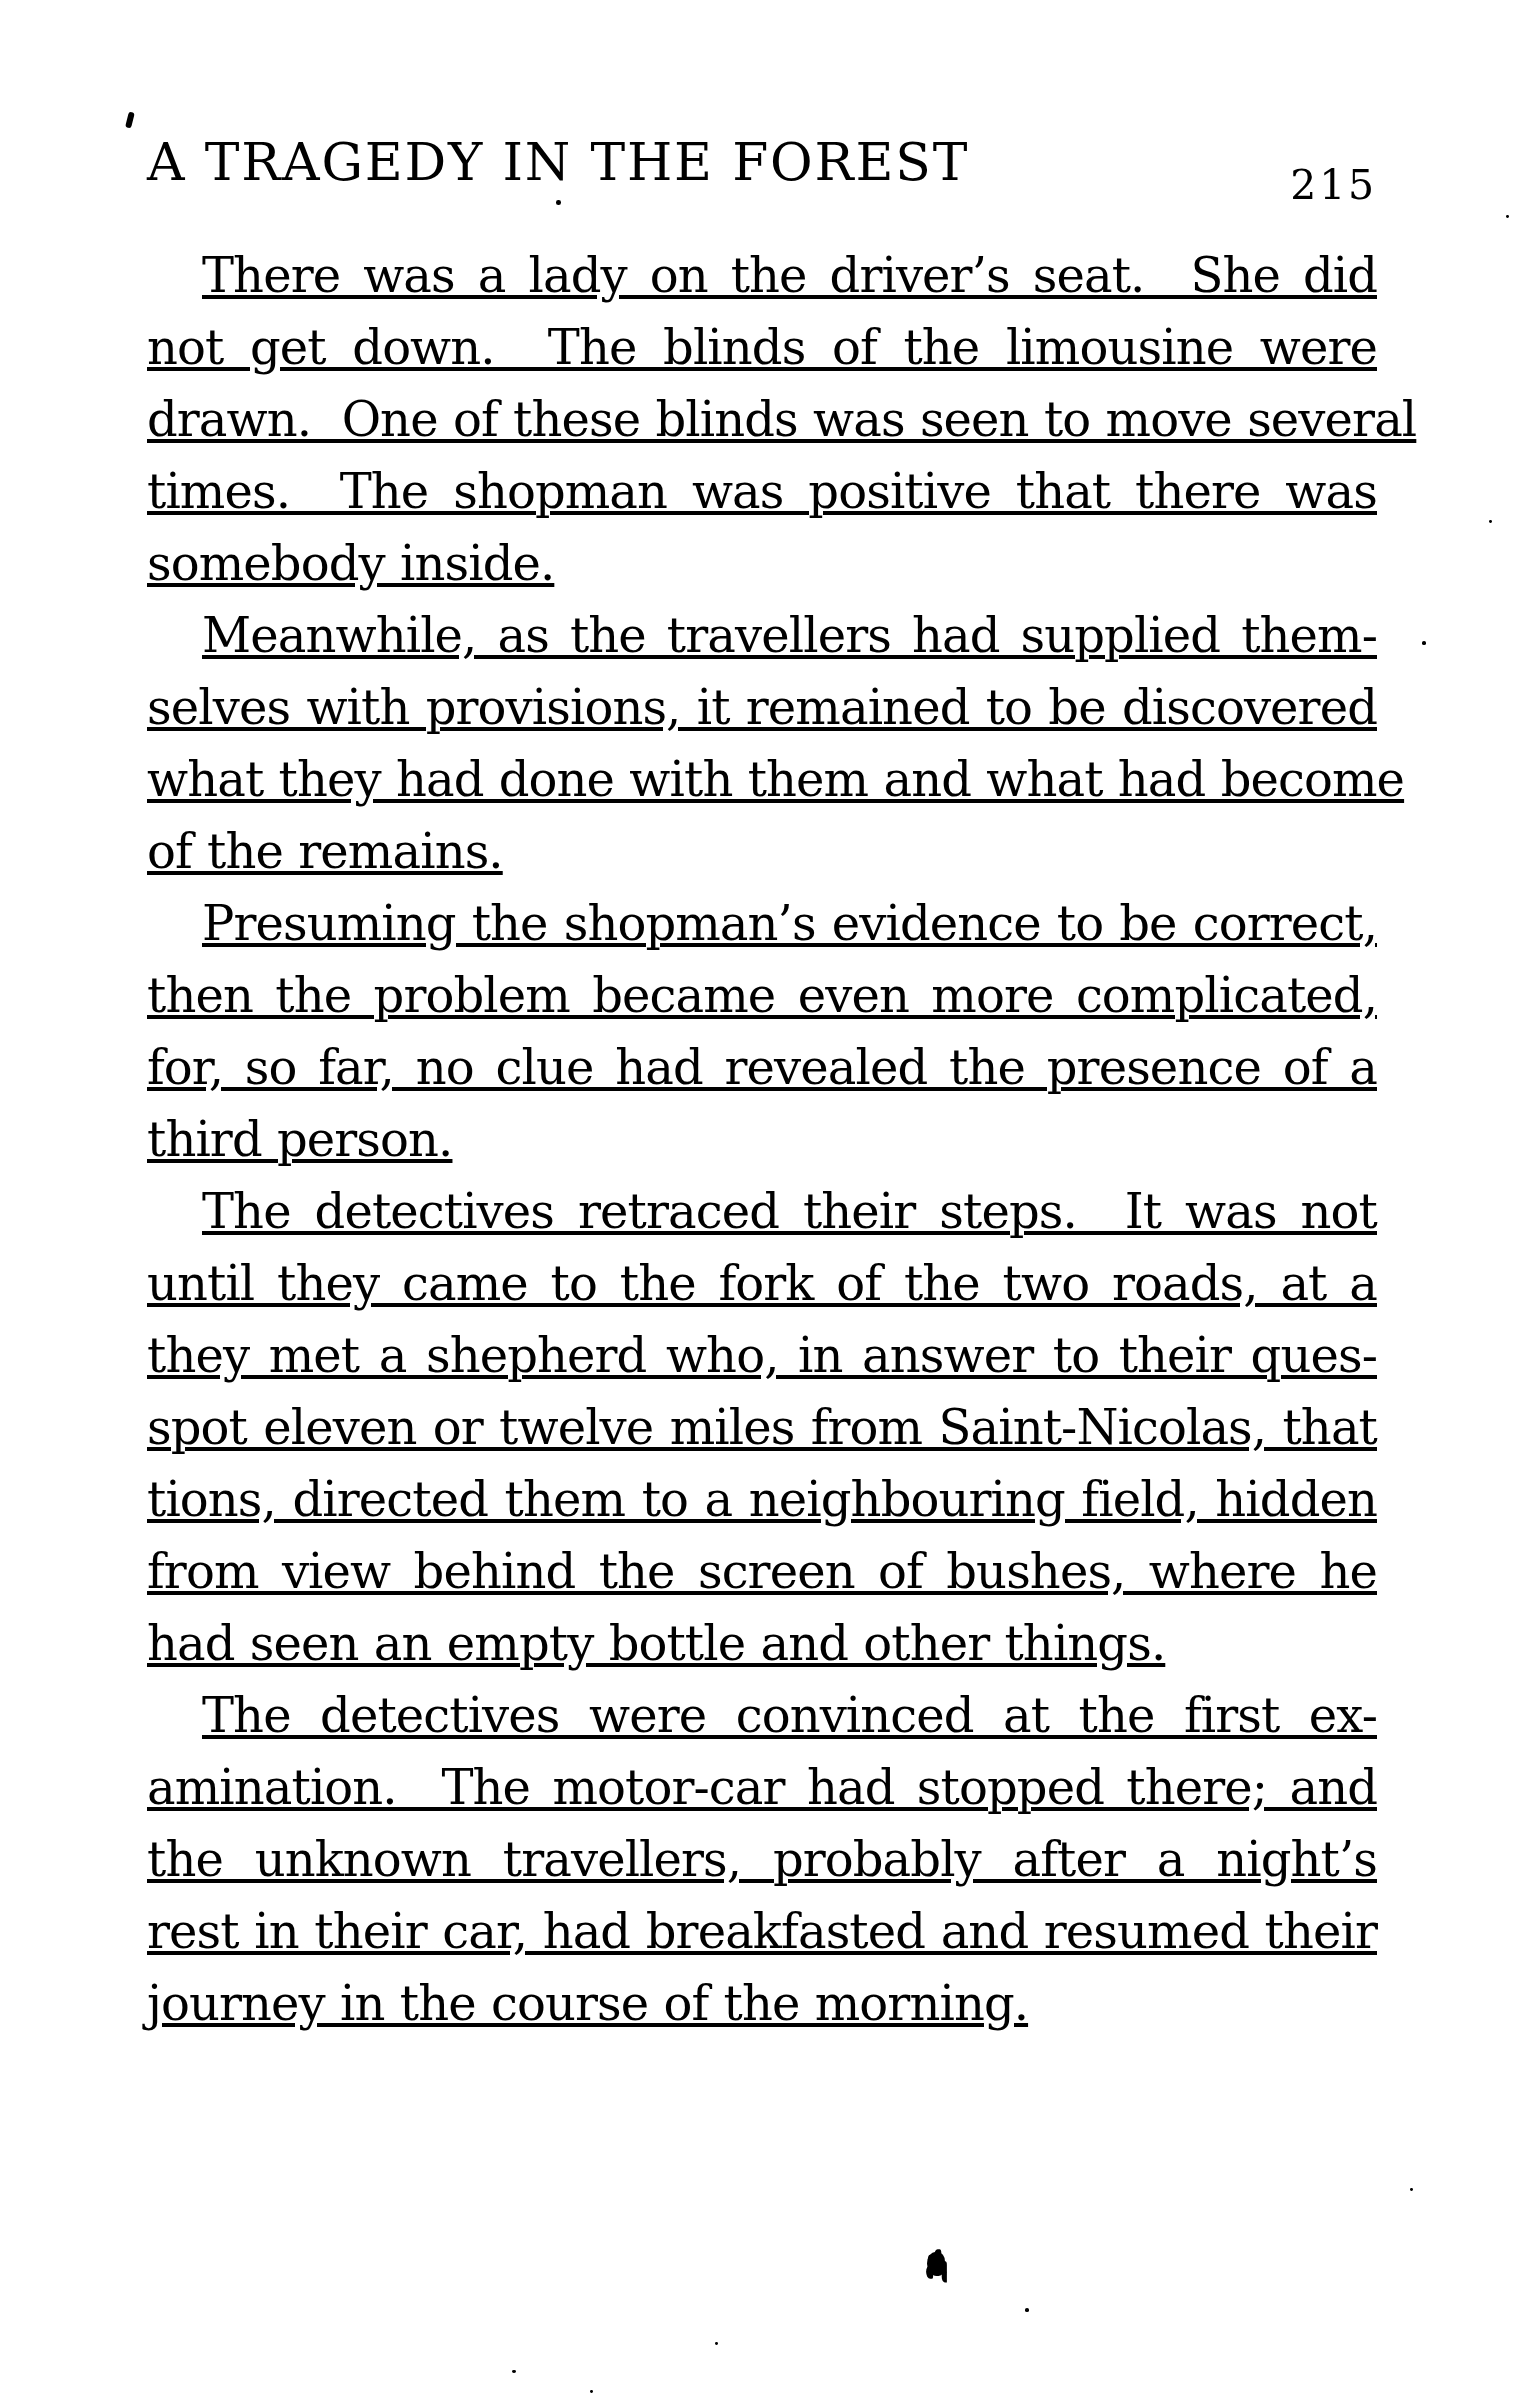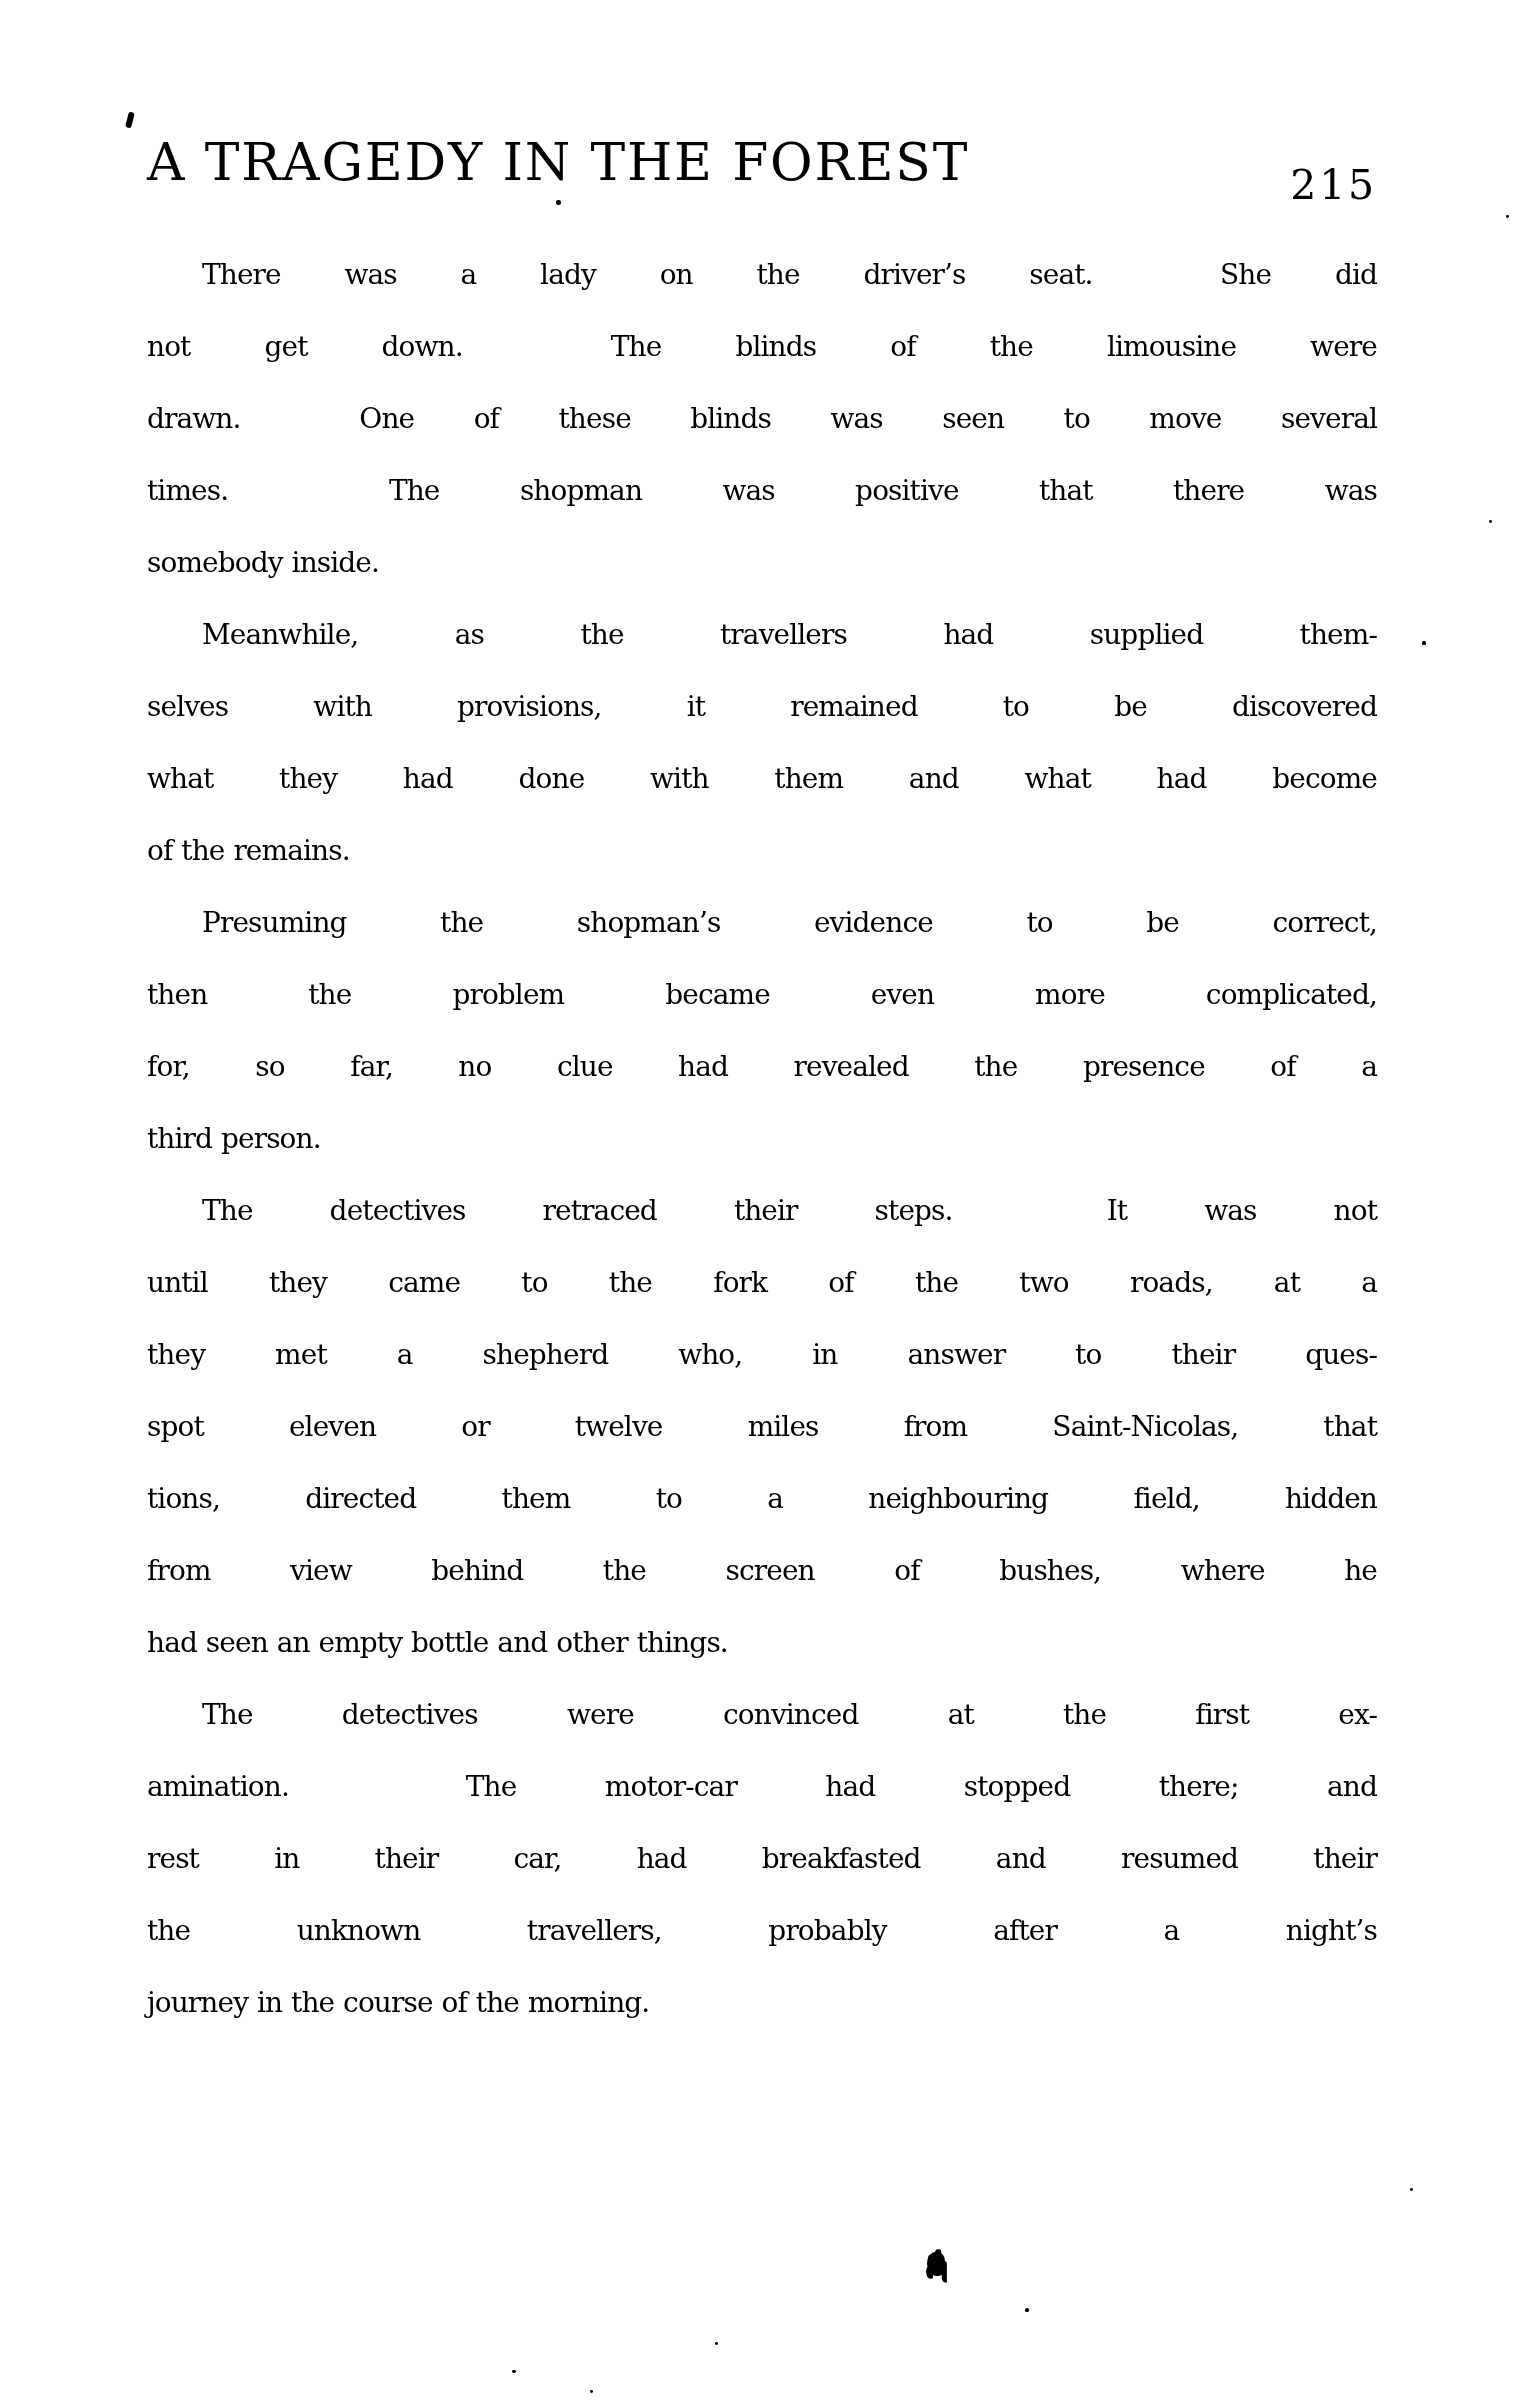--- a/index.html
+++ b/index.html
@@ -24,25 +24,26 @@
     font-size:41px;line-height:41px;
     letter-spacing:2.8px;
     margin-top:12px;
   }
   
   .text-block{
     position:absolute;left:147px;top:239px;width:1230px;
   }
   .line{
     height:72px;line-height:72px;
-    font-size:28px;
+    font-size:48px;
     letter-spacing:-0.9px;
     word-spacing:0.9px;
     white-space:nowrap;
     overflow:visible;
+    text-decoration:underline;
   }
   .j{text-align:justify;text-align-last:justify;}
   .jl{text-align:left;text-align-last:left;}
   .in{padding-left:55px;}
   
   .speck{position:absolute;background:#000;border-radius:50%;}
   .stroke-mark{
     position:absolute;left:127px;top:112px;width:5.5px;height:15.6px;
     background:#000;border-radius:2.8px;transform:rotate(14deg);
   }
@@ -86,22 +87,22 @@
       <div class="line j">until they came to the fork of the two roads, at a</div>
       <div class="line j">they met a shepherd who, in answer to their ques-</div>
       <div class="line j">spot eleven or twelve miles from Saint-Nicolas, that</div>
       <div class="line j">tions, directed them to a neighbouring field, hidden</div>
       <div class="line j">from view behind the screen of bushes, where he</div>
       <div class="line jl">had seen an empty bottle and other things.</div>
     </div>
     <div>
       <div class="line j in">The detectives were convinced at the first ex-</div>
       <div class="line j">amination.&nbsp; The motor-car had stopped there; and</div>
+      <div class="line j">the unknown travellers, probably after a night’s</div>
       <div class="line j">rest in their car, had breakfasted and resumed their</div>
-      <div class="line j">the unknown travellers, probably after a night’s</div>
       <div class="line jl">journey in the course of the morning.</div>
     </div>
   </div>
 
   <div class="stroke-mark"></div>
   <div class="ink-blot"></div>
   <div class="speck" style="left:556px;top:200px;width:4.6px;height:4.6px;"></div>
   <div class="speck" style="left:1422px;top:641px;width:3.7px;height:3.7px;"></div>
   <div class="speck" style="left:1489px;top:520px;width:2.8px;height:2.8px;"></div>
   <div class="speck" style="left:1506px;top:215px;width:2.8px;height:2.8px;"></div>

